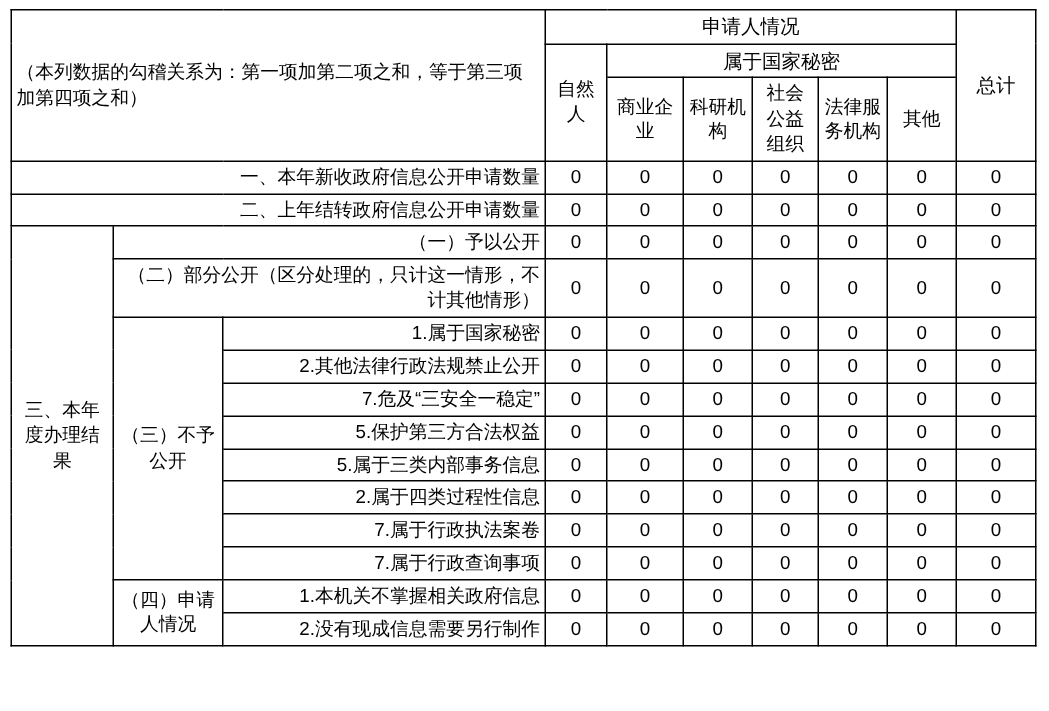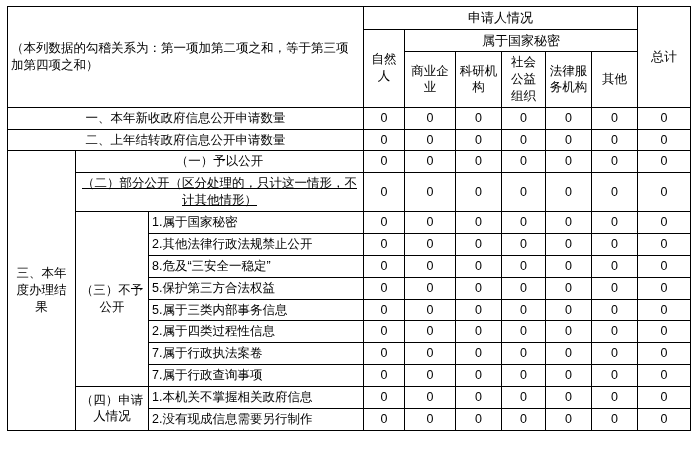--- a/index.html
+++ b/index.html
@@ -27,44 +27,44 @@
     font-size: 12.5px;
     color: #000;
   }
   table.gov-table td, table.gov-table th {
     border: 1px solid #000;
     padding: 2px 3px;
     vertical-align: middle;
     font-weight: normal;
     line-height: 1.35;
   }
-  .ctr { text-align: center; }
-  .lft { text-align: center; text-decoration: underline; }
+  .ctr { text-align: right; }
+  .lft { text-align: right; }
   .num { text-align: center; font-size: 12.5px; }
   .hdr-main { text-align: center; font-size: 13px; }
   .note {
     text-align: left;
     font-size: 12.5px;
     line-height: 1.9;
     padding: 4px 6px;
   }
   .vert {
     text-align: center;
     font-size: 12.5px;
     line-height: 1.45;
     padding: 2px 1px;
   }
   .narrowcol { word-break: break-all; }
   .rowlabel {
-    text-align: center;
+    text-align: right;
     font-size: 12.5px;
     padding-left: 5px;
   }
   .sub-ind {
-    text-align: left;
+    text-align: right;
     font-size: 12.5px;
     padding-left: 4px;
   }
   .tallcell { line-height: 1.7; }
 </style>
 </head>
 <body>
 
 <div id="sheet">
   <table class="gov-table">
@@ -161,21 +161,21 @@
         <td class="sub-ind">2.其他法律行政法规禁止公开</td>
         <td class="num">0</td>
         <td class="num">0</td>
         <td class="num">0</td>
         <td class="num">0</td>
         <td class="num">0</td>
         <td class="num">0</td>
         <td class="num">0</td>
       </tr>
       <tr>
-        <td class="sub-ind">8.危及“三安全一稳定”</td>
+        <td class="sub-ind">7.危及“三安全一稳定”</td>
         <td class="num">0</td>
         <td class="num">0</td>
         <td class="num">0</td>
         <td class="num">0</td>
         <td class="num">0</td>
         <td class="num">0</td>
         <td class="num">0</td>
       </tr>
       <tr>
         <td class="sub-ind">5.保护第三方合法权益</td>

